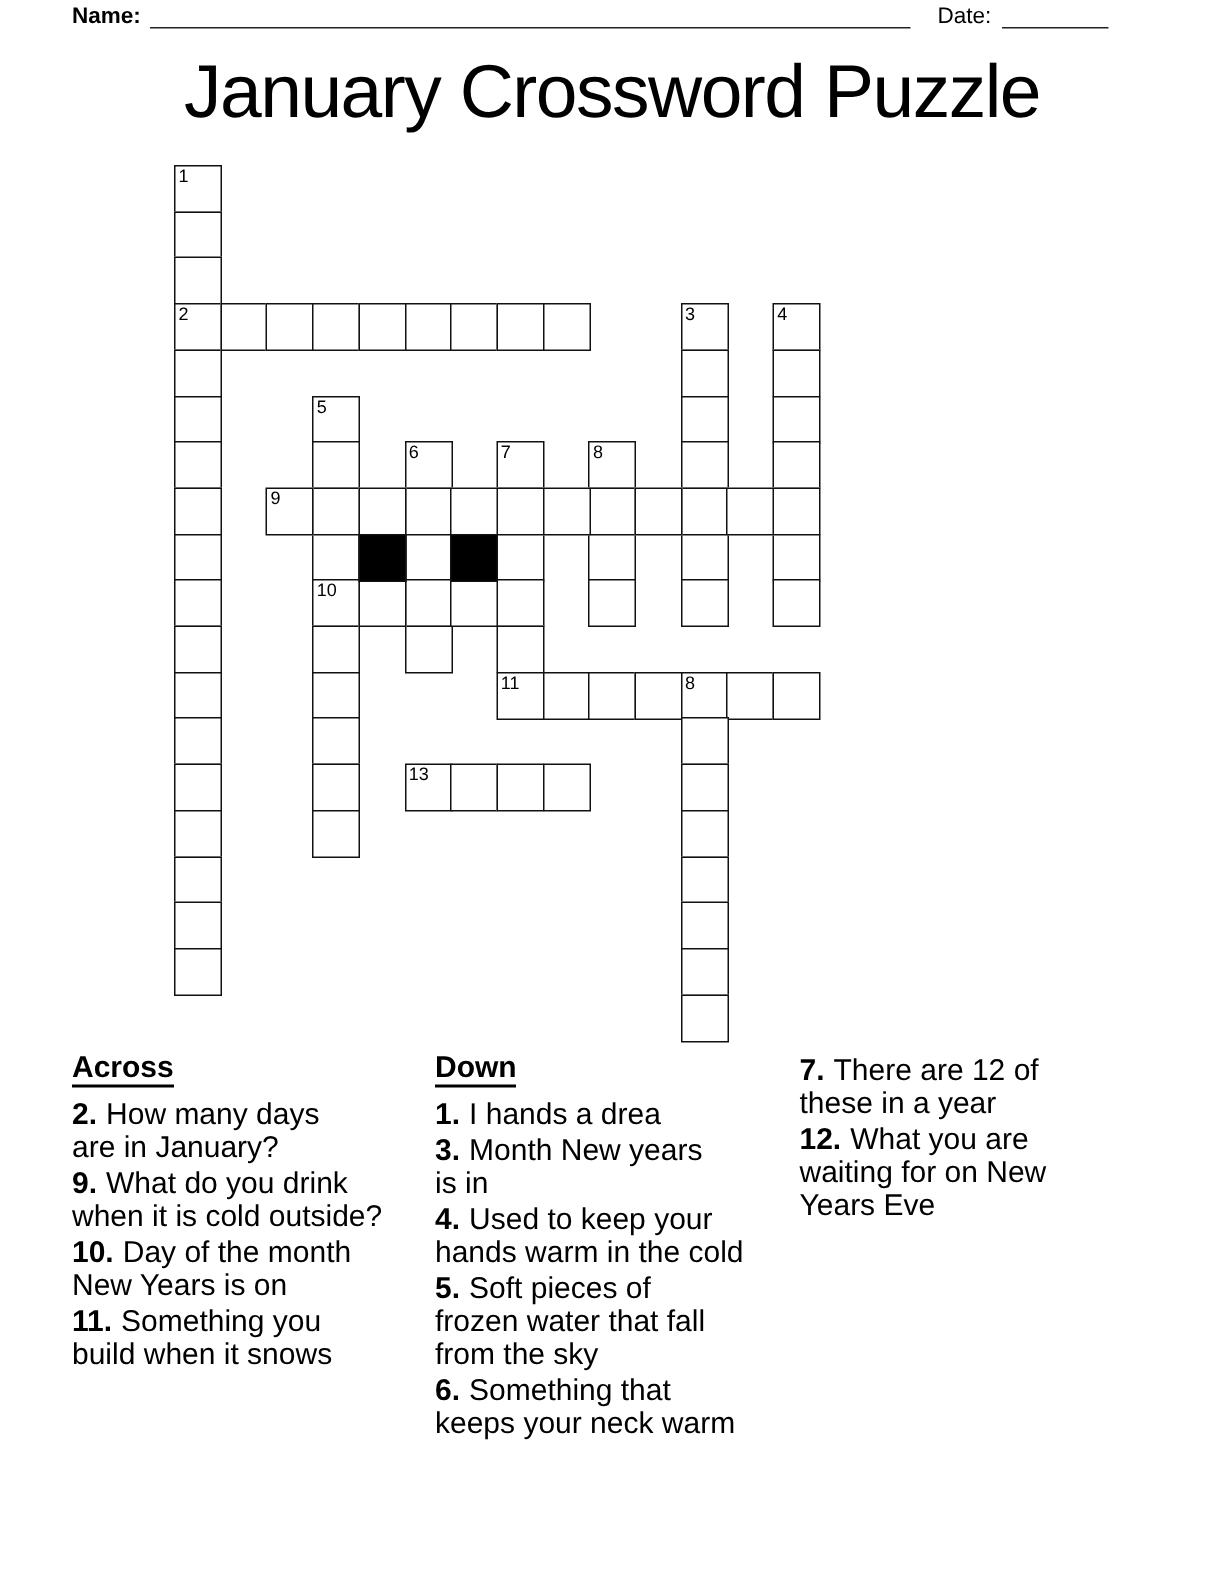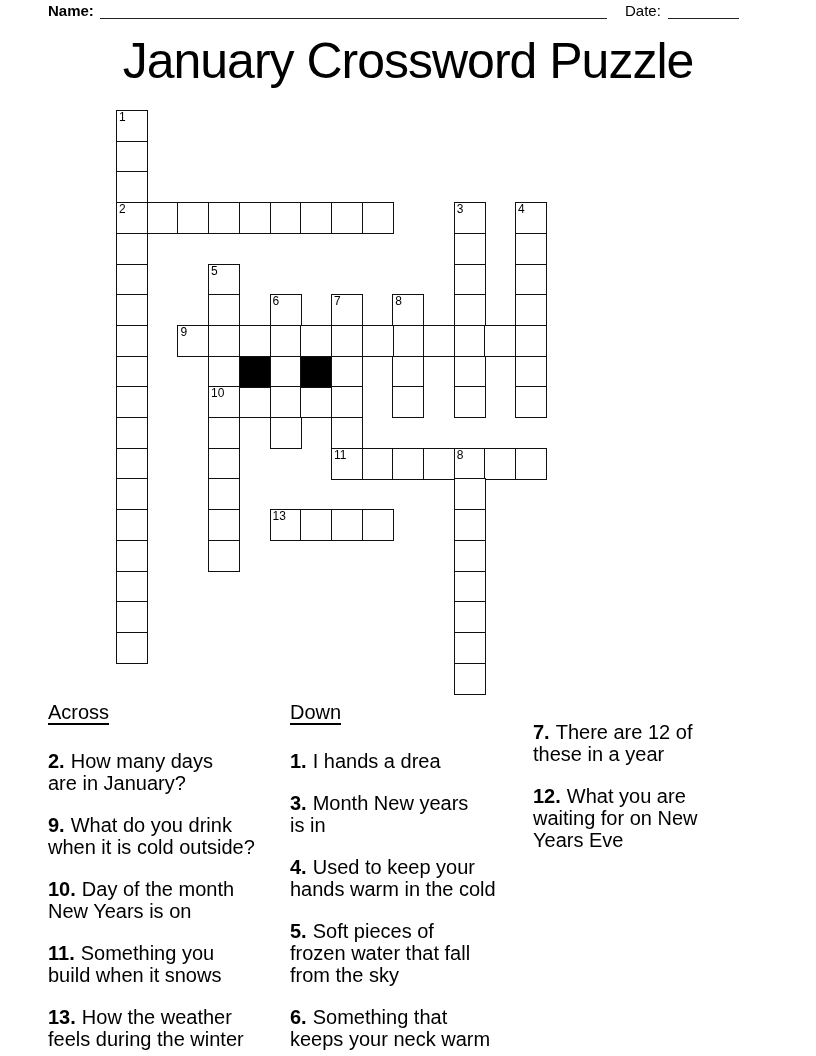--- a/index.html
+++ b/index.html
@@ -41,24 +41,24 @@
     font-size: 12px; line-height: 13px; color: #000;
   }
 
   
   .clues { position: absolute; top: 701px; font-size: 20px; line-height: 22px; }
   #across-col { left: 48px;  width: 240px; }
   #down-col   { left: 290px; width: 243px; }
   #down-col2  { left: 533px; width: 210px; }
   .heading-wrap { height: 29px; }
   .heading {
-    display: inline-block; font-weight: normal;
+    display: inline-block; font-weight: bold;
     border-bottom: 2px solid #000; padding-bottom: 0px;
   }
-  .clue { margin-top: 20px; }
+  .clue { margin-top: 2px; }
   .clue .cnum { font-weight: bold; margin-right: 0.3em; }
   .clue .ctext { white-space: pre-line; }
 </style>
 </head>
 <body>
 
 <div id="page">
 
   <div id="name-label" class="hdr-label">Name:</div>
   <div id="name-line" class="fill-line"></div>
@@ -193,22 +193,20 @@
       <span class="heading">Across</span>
     </div>
     <div class="clue"><b class="cnum">2.</b><span class="ctext">How many days
 are in January?</span></div>
     <div class="clue"><b class="cnum">9.</b><span class="ctext">What do you drink
 when it is cold outside?</span></div>
     <div class="clue"><b class="cnum">10.</b><span class="ctext">Day of the month
 New Years is on</span></div>
     <div class="clue"><b class="cnum">11.</b><span class="ctext">Something you
 build when it snows</span></div>
-    <div class="clue"><b class="cnum">13.</b><span class="ctext">How the weather
-feels during the winter</span></div>
   </div>
 
   <div id="down-col" class="clues">
     <div class="heading-wrap">
       <span class="heading">Down</span>
     </div>
     <div class="clue"><b class="cnum">1.</b><span class="ctext">I hands a drea</span></div>
     <div class="clue"><b class="cnum">3.</b><span class="ctext">Month New years
 is in</span></div>
     <div class="clue"><b class="cnum">4.</b><span class="ctext">Used to keep your

